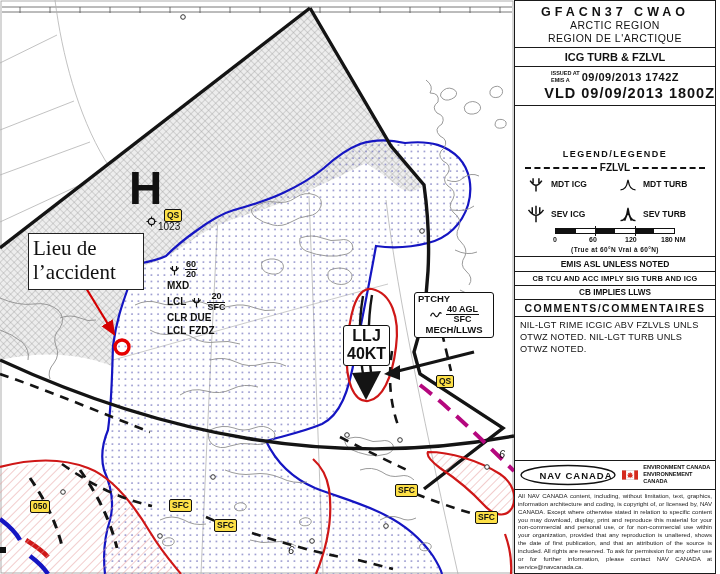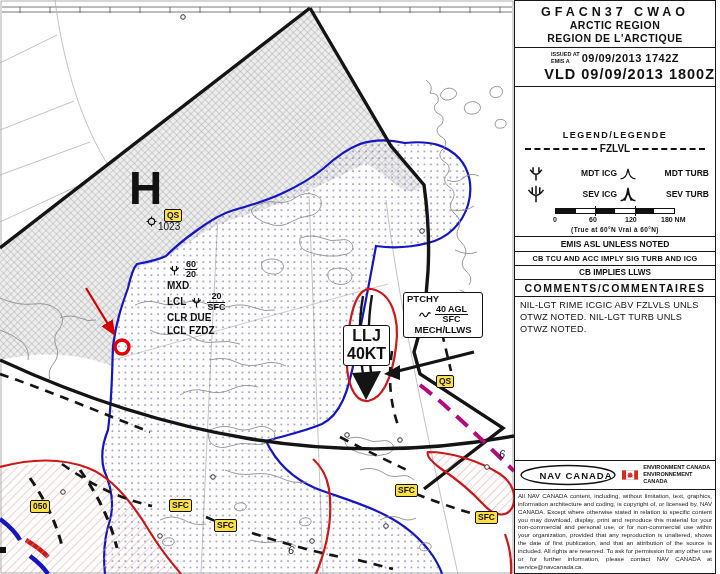--- a/index.html
+++ b/index.html
@@ -20,30 +20,30 @@
   .frac{display:inline-block;text-align:center;font-size:9px;font-weight:bold;line-height:1.05;vertical-align:middle;}
   .frac .top{display:block;border-bottom:1.4px solid #111;padding:0 1px;}
   .frac .bot{display:block;}
   .stray{position:absolute;font-size:11px;font-style:italic;z-index:2;}
   
   .panel{position:absolute;left:514px;top:0;width:200px;height:572px;border-left:1.4px solid #1a1a1a;
          border-top:1px solid #1a1a1a;border-bottom:1px solid #1a1a1a;border-right:1px solid #1a1a1a;
          background:#fff;display:flex;flex-direction:column;}
   .sec{border-bottom:1px solid #1a1a1a;}
   .ttl{font-size:12.5px;font-weight:bold;letter-spacing:4px;text-align:center;padding-top:4px;}
-  .reg{font-size:10.5px;font-weight:bold;letter-spacing:.5px;text-align:center;line-height:1.25;}
+  .reg{font-size:10.5px;font-weight:normal;letter-spacing:.5px;text-align:center;line-height:1.25;}
   .prod{font-size:11px;font-weight:bold;text-align:center;padding:3px 0;}
   .issrow{display:flex;justify-content:center;align-items:center;gap:2px;padding-top:3px;}
   .isslbl{font-size:5.5px;font-weight:bold;line-height:1.2;text-align:left;}
   .issval{font-size:11px;font-weight:bold;letter-spacing:.5px;}
   .vld{font-size:14.5px;font-weight:bold;letter-spacing:1px;text-align:right;padding:2px 0 4px;margin-left:12px;}
   .legttl{font-size:9px;font-weight:bold;letter-spacing:1.5px;text-align:center;padding-top:3px;margin-top:40px;}
   .fzline{display:flex;align-items:center;margin:3px 7px 1px;font-size:10px;font-weight:bold;}
   .dashseg{flex:1;border-top:2.4px dashed #111;margin:0 3px;}
-  .leggrid{display:grid;grid-template-columns:26px 66px 26px auto;align-items:center;row-gap:1px;margin:9px 6px 0 10px;text-align:right;}
+  .leggrid{display:grid;grid-template-columns:26px 66px 26px auto;align-items:center;row-gap:10px;margin:1px 6px 0 10px;}
   .leglbl{font-size:8.5px;font-weight:bold;}
   .scalewrap{position:relative;width:120px;margin:4px auto 0;height:18px;}
   .scalebar{position:relative;width:120px;height:6px;border:1px solid #111;display:flex;box-sizing:border-box;}
   .seg{flex:1;}  .seg.b{background:#111;}
   .tick{position:absolute;width:1px;height:10px;background:#111;top:-2px;}
   .scalelbls{position:absolute;top:8px;left:0;width:120px;font-size:7px;font-weight:bold;height:9px;}
   .scalelbls span{position:absolute;}
   .truenote{font-size:6.5px;font-weight:bold;text-align:center;letter-spacing:.4px;padding:0 0 3px;}
   .note1{font-size:8.5px;font-weight:bold;text-align:center;padding:2px 0;}
   .note2{font-size:7.4px;font-weight:bold;text-align:center;padding:2px 0;letter-spacing:.2px;}
@@ -189,20 +189,24 @@
     </svg>
 
     <div class="maplabel h-big" style="left:129px;top:168px;">H</div>
     <svg class="maplabel" style="left:146px;top:216px;" width="11" height="11">
       <circle cx="5.5" cy="5.5" r="3.2" fill="none" stroke="#111" stroke-width="1.2"></circle>
       <path d="M5.5,0.5V2.5 M5.5,8.5V10.5 M0.5,5.5H2.5 M8.5,5.5H10.5" stroke="#111" stroke-width="1"></path>
     </svg>
     <div class="maplabel" style="left:158px;top:221px;font-size:10px;">1023</div>
     <div class="sbox" style="left:164px;top:209px;">QS</div>
 
+    <div class="accident">
+      <div>Lieu de</div>
+      <div>l’accident</div>
+    </div>
 
     <div class="icgblock">
       <div class="icgrow">
         <svg width="15" height="14" viewBox="0 0 24 24" fill="none" stroke="#111" stroke-width="2">
           <path d="M5,8 Q12,19 19,8 M8.5,5 V11 M15.5,5 V11 M12,13 V21"></path>
           </svg>
         <span class="frac">
             <span class="top">60</span>
             <span class="bot">20</span>
           </span>
@@ -220,21 +224,21 @@
       </div>
       <div>CLR DUE</div>
       <div>LCL FZDZ</div>
     </div>
 
     <div class="mbox" style="left:343px;top:325px;font-size:16px;">
       <div>LLJ</div>
       <div>40KT</div>
     </div>
 
-    <div class="mbox" style="left:403px;top:292px;width:72px;font-size:9.5px;">
+    <div class="mbox" style="left:414px;top:292px;width:72px;font-size:9.5px;">
       <div style="text-align:left;">PTCHY</div>
       <div class="icgrow" style="justify-content:center;">
         <svg width="14" height="9" viewBox="0 0 14 10" fill="none" stroke="#111" stroke-width="1.4">
           <path d="M1,7 Q3,1 5.5,5.5 Q8,10 10.5,4 Q11.5,2 13,4"></path>
           </svg>
         <span class="frac">
             <span class="top">40 AGL</span>
             <span class="bot">SFC</span>
           </span>
       </div>
@@ -249,20 +253,23 @@
     <div class="sbox" style="left:30px;top:500px;">050</div>
     <div class="stray" style="left:288px;top:544px;">6</div>
     <div class="stray" style="left:499px;top:448px;">6</div>
   </div>
 
   <div class="panel">
     <div class="sec">
       <div class="ttl">GFACN37 CWAO</div>
       <div class="reg">ARCTIC REGION</div>
       <div class="reg" style="padding-bottom:2px;">REGION DE L'ARCTIQUE</div>
+    </div>
+    <div class="sec">
+      <div class="prod">ICG TURB &amp; FZLVL</div>
     </div>
     <div class="sec">
       <div class="issrow">
         <div class="isslbl">
           <div>ISSUED AT</div>
           <div>EMIS A</div>
         </div>
         <div class="issval">09/09/2013 1742Z</div>
       </div>
       <div class="vld">VLD 09/09/2013 1800Z</div>

